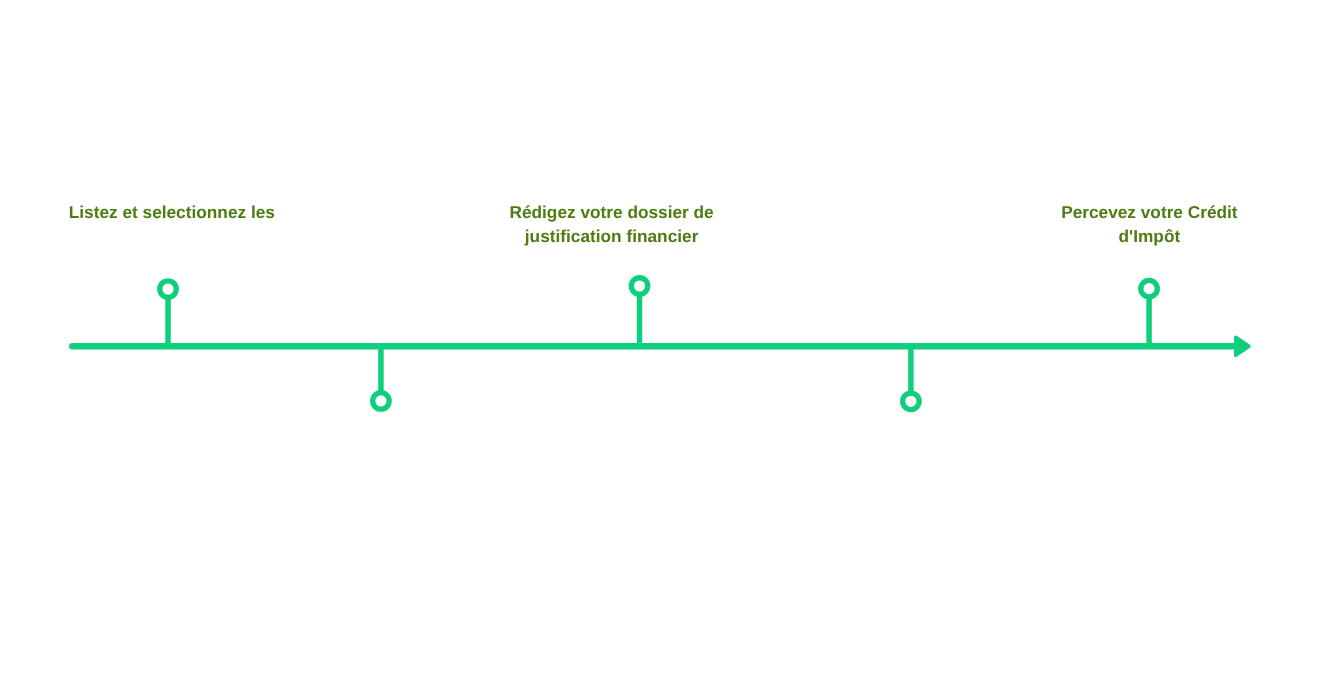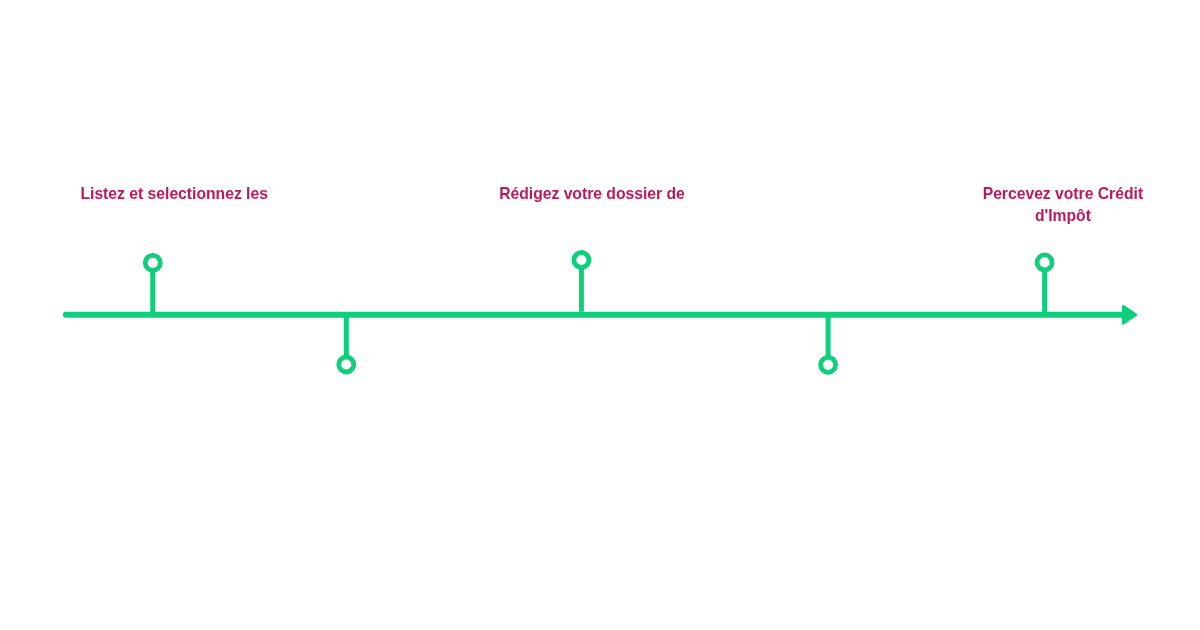--- a/index.html
+++ b/index.html
@@ -12,27 +12,26 @@
     -webkit-font-smoothing:antialiased;
   }
   #stage { position:relative; width:1200px; height:630px; background:#ffffff; }
   svg.timeline-graphic {
     position:absolute; left:0; top:0;
     width:1200px; height:630px; display:block;
   }
   .tl-label {
     position:absolute;
     width:200px;
-    color:#be185d;
+    color:#4d7c0f;
     font-weight:700;
     font-size:15.7px;
     line-height:22.3px;
     letter-spacing:0px;
     text-align:center;
-    margin-left:18px;
   }
   .tl-line { display:block; white-space:nowrap; }
 </style>
 </head>
 <body>
 
 <div id="stage">
 
   <svg class="timeline-graphic" viewBox="0 0 1200 630">
 
@@ -68,22 +67,23 @@
 
   </svg>
 
   <div class="tl-label" style="left:56.2px; top:183.2px;">
     <span class="tl-line">Listez et selectionnez les</span>
   </div>
 
   <div class="tl-label" style="left:249.6px; top:397.2px;">
   </div>
 
-  <div class="tl-label" style="left:474px; top:183.2px;">
+  <div class="tl-label" style="left:456px; top:183.2px;">
     <span class="tl-line">Rédigez votre dossier de</span>
+    <span class="tl-line">justification financier</span>
   </div>
 
 
   <div class="tl-label" style="left:944.9px; top:183.2px;">
     <span class="tl-line">Percevez votre Crédit</span>
     <span class="tl-line">d'Impôt</span>
   </div>
 
 </div>
 

